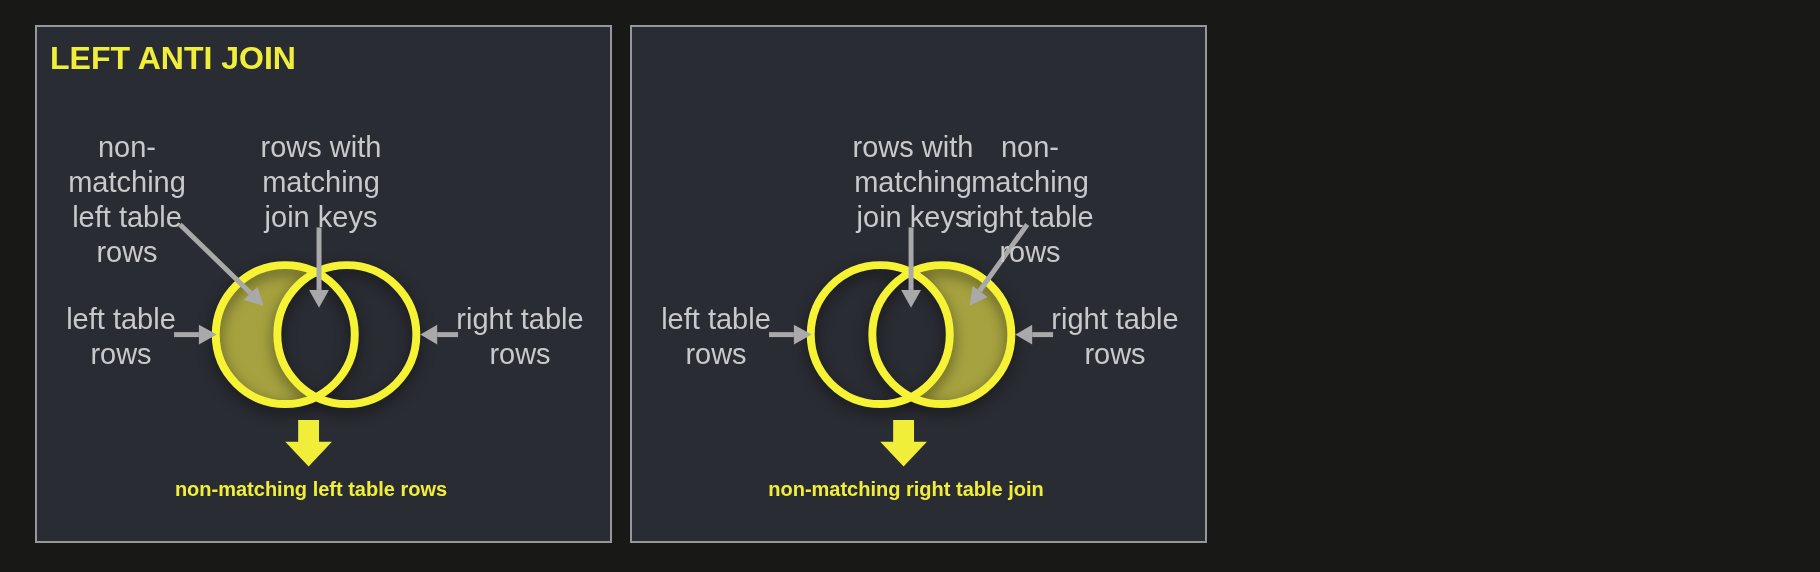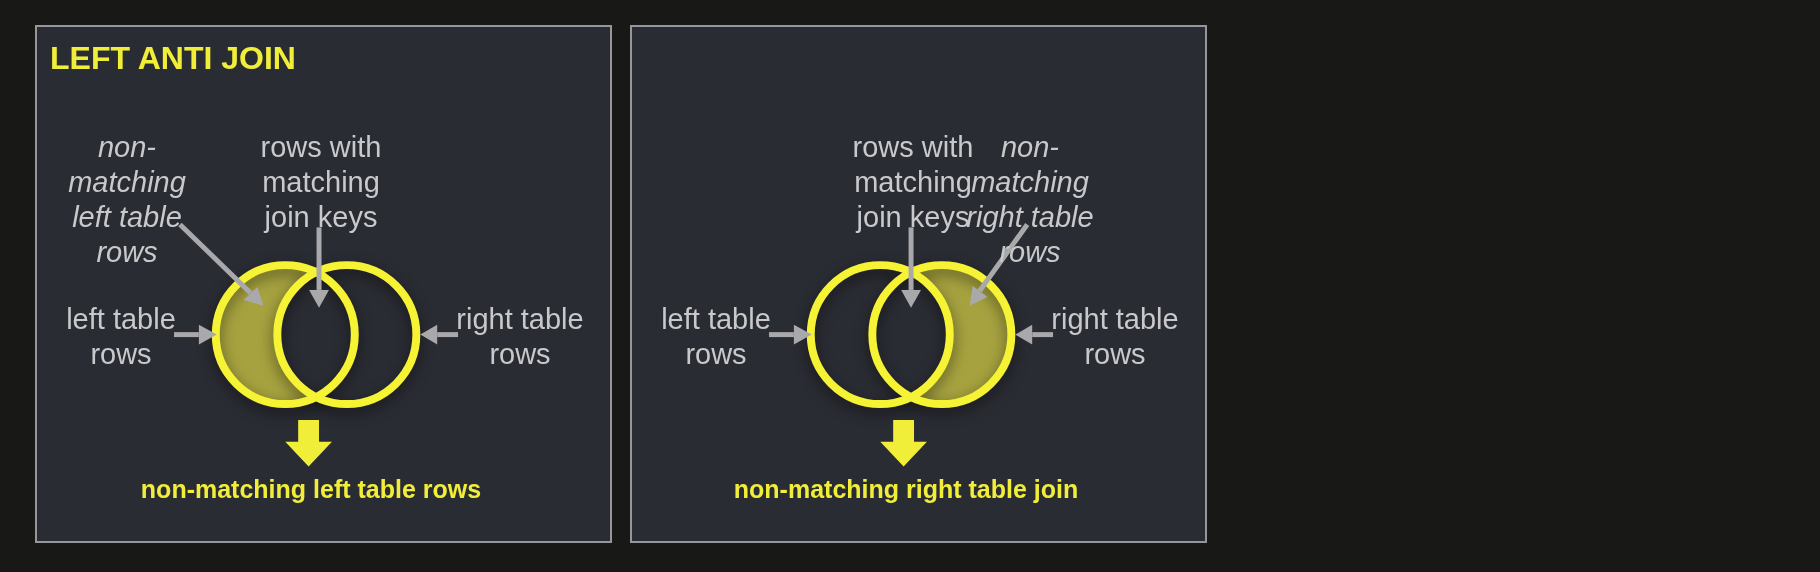--- a/index.html
+++ b/index.html
@@ -23,31 +23,31 @@
     position:absolute;left:13px;top:12px;margin:0;
     font-size:32px;font-weight:bold;line-height:38px;letter-spacing:0;
     color:var(--yellow);white-space:nowrap;z-index:3;
   }
   .diagram{position:absolute;left:0;top:0;width:100%;height:100%;z-index:1;}
   .label{
     position:absolute;transform:translateX(-50%);
     font-size:29px;line-height:35px;text-align:center;
     color:var(--label_gray);white-space:nowrap;z-index:2;
   }
-  .crescent-label{top:103px;font-style:italic;}
+  .crescent-label{top:103px;}
   .p0 .crescent-label{left:90px;}
   .p1 .crescent-label{left:398px;}
   .intersection-label{top:103px;}
   .p0 .intersection-label{left:284px;}
   .p1 .intersection-label{left:281px;}
   .left-circle-label{left:84px;top:275px;}
   .right-circle-label{left:483px;top:275px;}
   .result-label{
     position:absolute;left:274px;top:445px;transform:translateX(-50%);
-    font-size:25px;font-weight:bold;line-height:35px;color:var(--yellow);
+    font-size:20px;font-weight:bold;line-height:35px;color:var(--yellow);
     white-space:nowrap;z-index:2;
   }
   .venn-stroke{fill:none;stroke:var(--circle_yellow);stroke-width:8px;}
   .venn-group{filter:drop-shadow(0px 5px 7px rgba(0,0,0,0.5));}
   .crescent{fill:var(--crescent_olive);}
   .garrow-line{stroke:var(--arrow_gray);stroke-width:5px;fill:none;}
   .garrow-head{fill:var(--arrow_gray);stroke:none;}
   .yarrow{fill:var(--yellow);stroke:none;}
 </style>
 </head>

